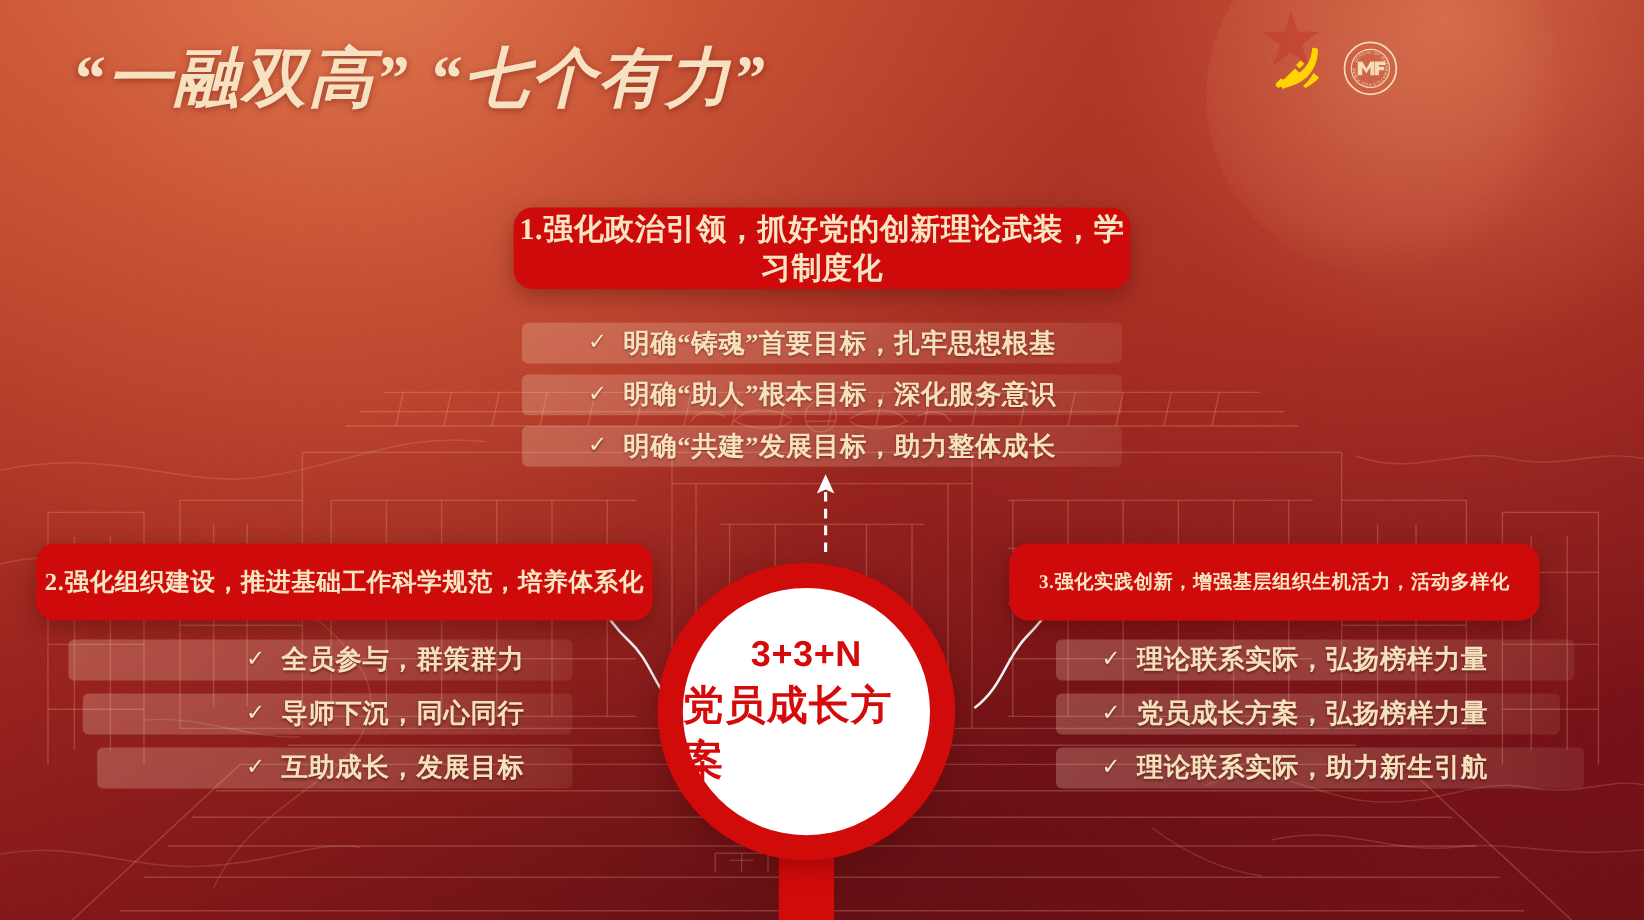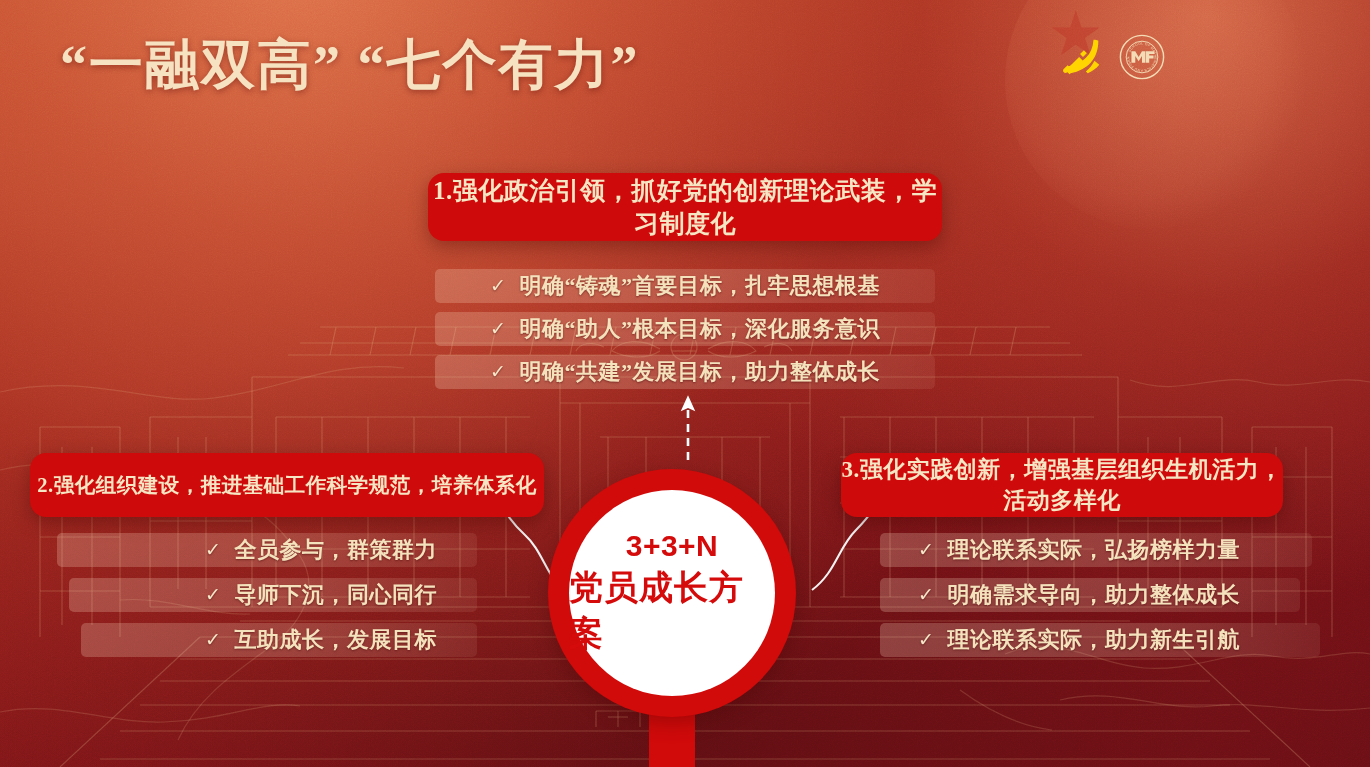--- a/index.html
+++ b/index.html
@@ -37,21 +37,21 @@
   }
   
   .bldg{ position:absolute; left:0; bottom:0; width:1370px; height:460px; pointer-events:none; opacity:.62;}
   .bldg path,.bldg line,.bldg rect,.bldg polyline,.bldg circle{
     fill:none; stroke:#e9b88a; stroke-width:1.15; opacity:.40;
   }
   .mapline{ position:absolute; inset:0; pointer-events:none; opacity:.40;}
   .mapline path{ fill:none; stroke:#e9b88a; stroke-width:1.2; opacity:.45;}
 
   
-  #header{ position:absolute; left:0; top:0; width:1210px; height:130px; }
+  #header{ position:absolute; left:0; top:0; width:1210px; height:130px;font-style:italic; }
   #page-title{
     position:absolute; left:60px; top:29px;
     font-size:54px; font-weight:700; letter-spacing:2px;
     color:#f6e2c0;
     text-shadow:0 2px 6px rgba(90,10,10,.45);
     white-space:nowrap;
     font-family:"Liberation Serif","DejaVu Serif",serif;
   }
   #logos{ position:absolute; right:44px; top:33px; display:flex; align-items:center; gap:12px;}
 
@@ -62,21 +62,21 @@
     border-radius:16px;
     color:#f7e6c4;
     font-weight:700;
     display:flex; align-items:center; justify-content:center;
     text-align:center;
     box-shadow:0 6px 18px rgba(60,0,0,.34);
     letter-spacing:.5px;
   }
   #banner-top{ left:428px; top:173px; width:514px; height:68px; font-size:25px; }
   #banner-left{ left:30px; top:453px; width:514px; height:64px; font-size:20.5px; }
-  #banner-right{ left:841px; top:453px; width:442px; height:64px; font-size:23px; }
+  #banner-right{ left:841px; top:453px; width:442px; height:64px; font-size:16px; }
 
   
   .pill{
     position:absolute;
     height:34px;
     display:flex; align-items:center;
     border-radius:5px;
     background:linear-gradient(90deg, rgba(255,225,200,0.235) 0%, rgba(255,222,196,0.20) 55%, rgba(255,218,190,0.085) 100%);
     color:#f4e2bd;
     font-weight:700;
@@ -382,21 +382,21 @@
   <div id="grp-right">
     <div class="pill p0">
       <span class="inner">
         <span class="tick">✓</span>
         <span>理论联系实际，弘扬榜样力量</span>
       </span>
     </div>
     <div class="pill p1">
       <span class="inner">
         <span class="tick">✓</span>
-        <span>明确需求导向，助力整体成长</span>
+        <span>党员成长方案，弘扬榜样力量</span>
       </span>
     </div>
     <div class="pill p2">
       <span class="inner">
         <span class="tick">✓</span>
         <span>理论联系实际，助力新生引航</span>
       </span>
     </div>
   </div>
 

